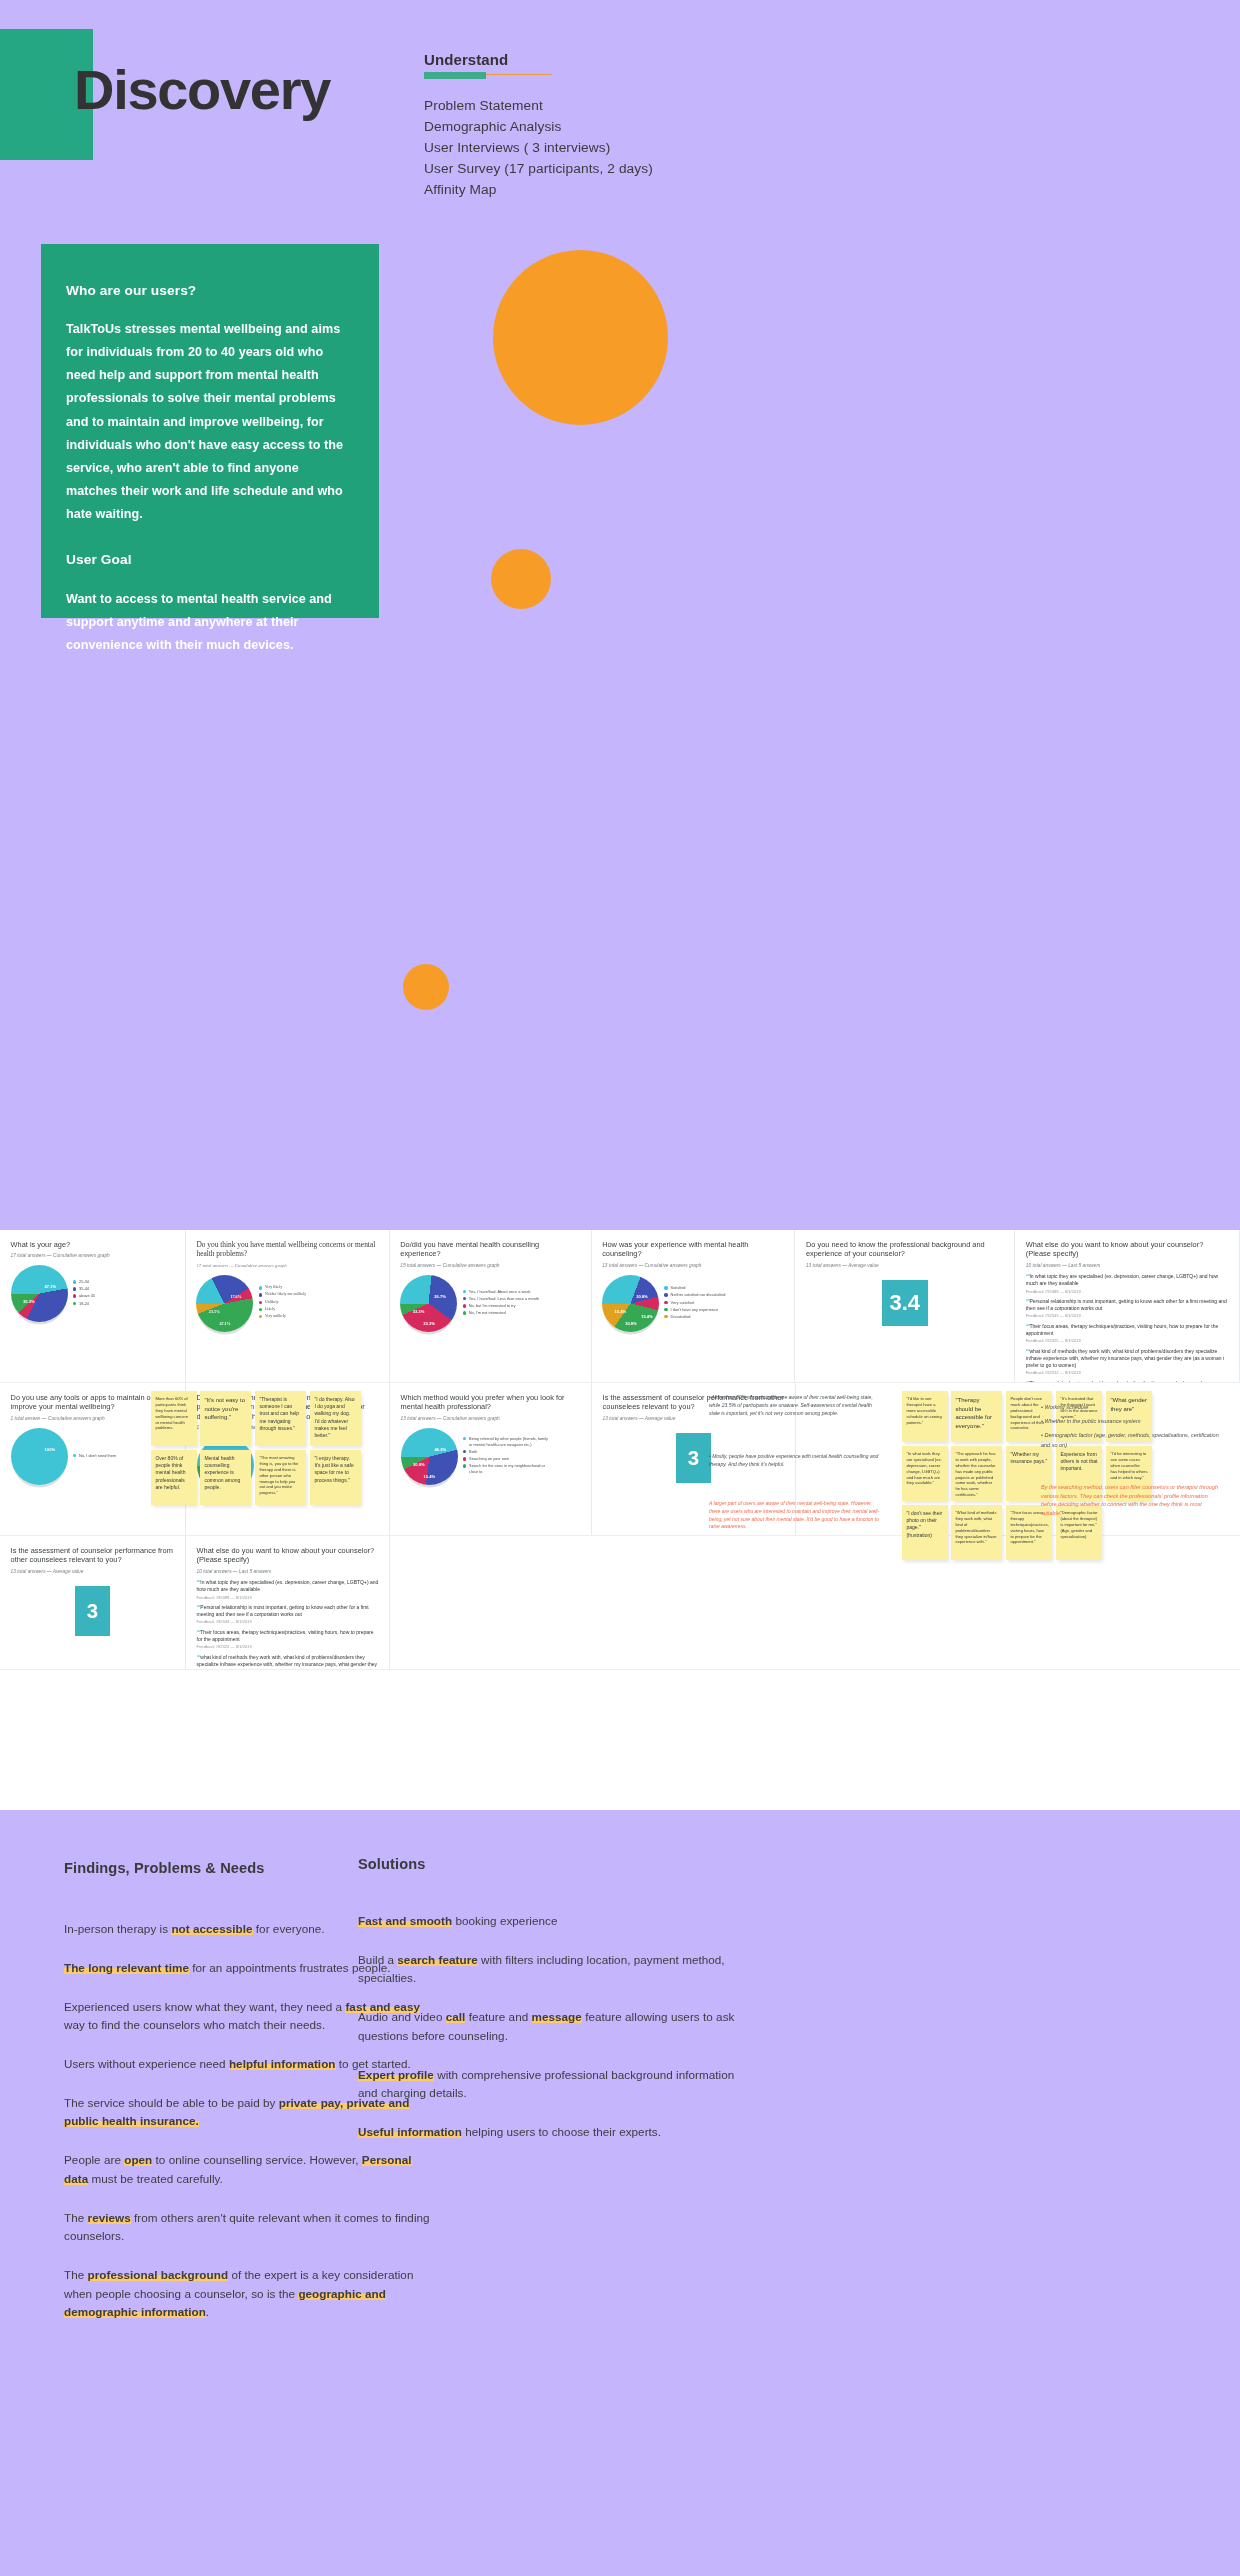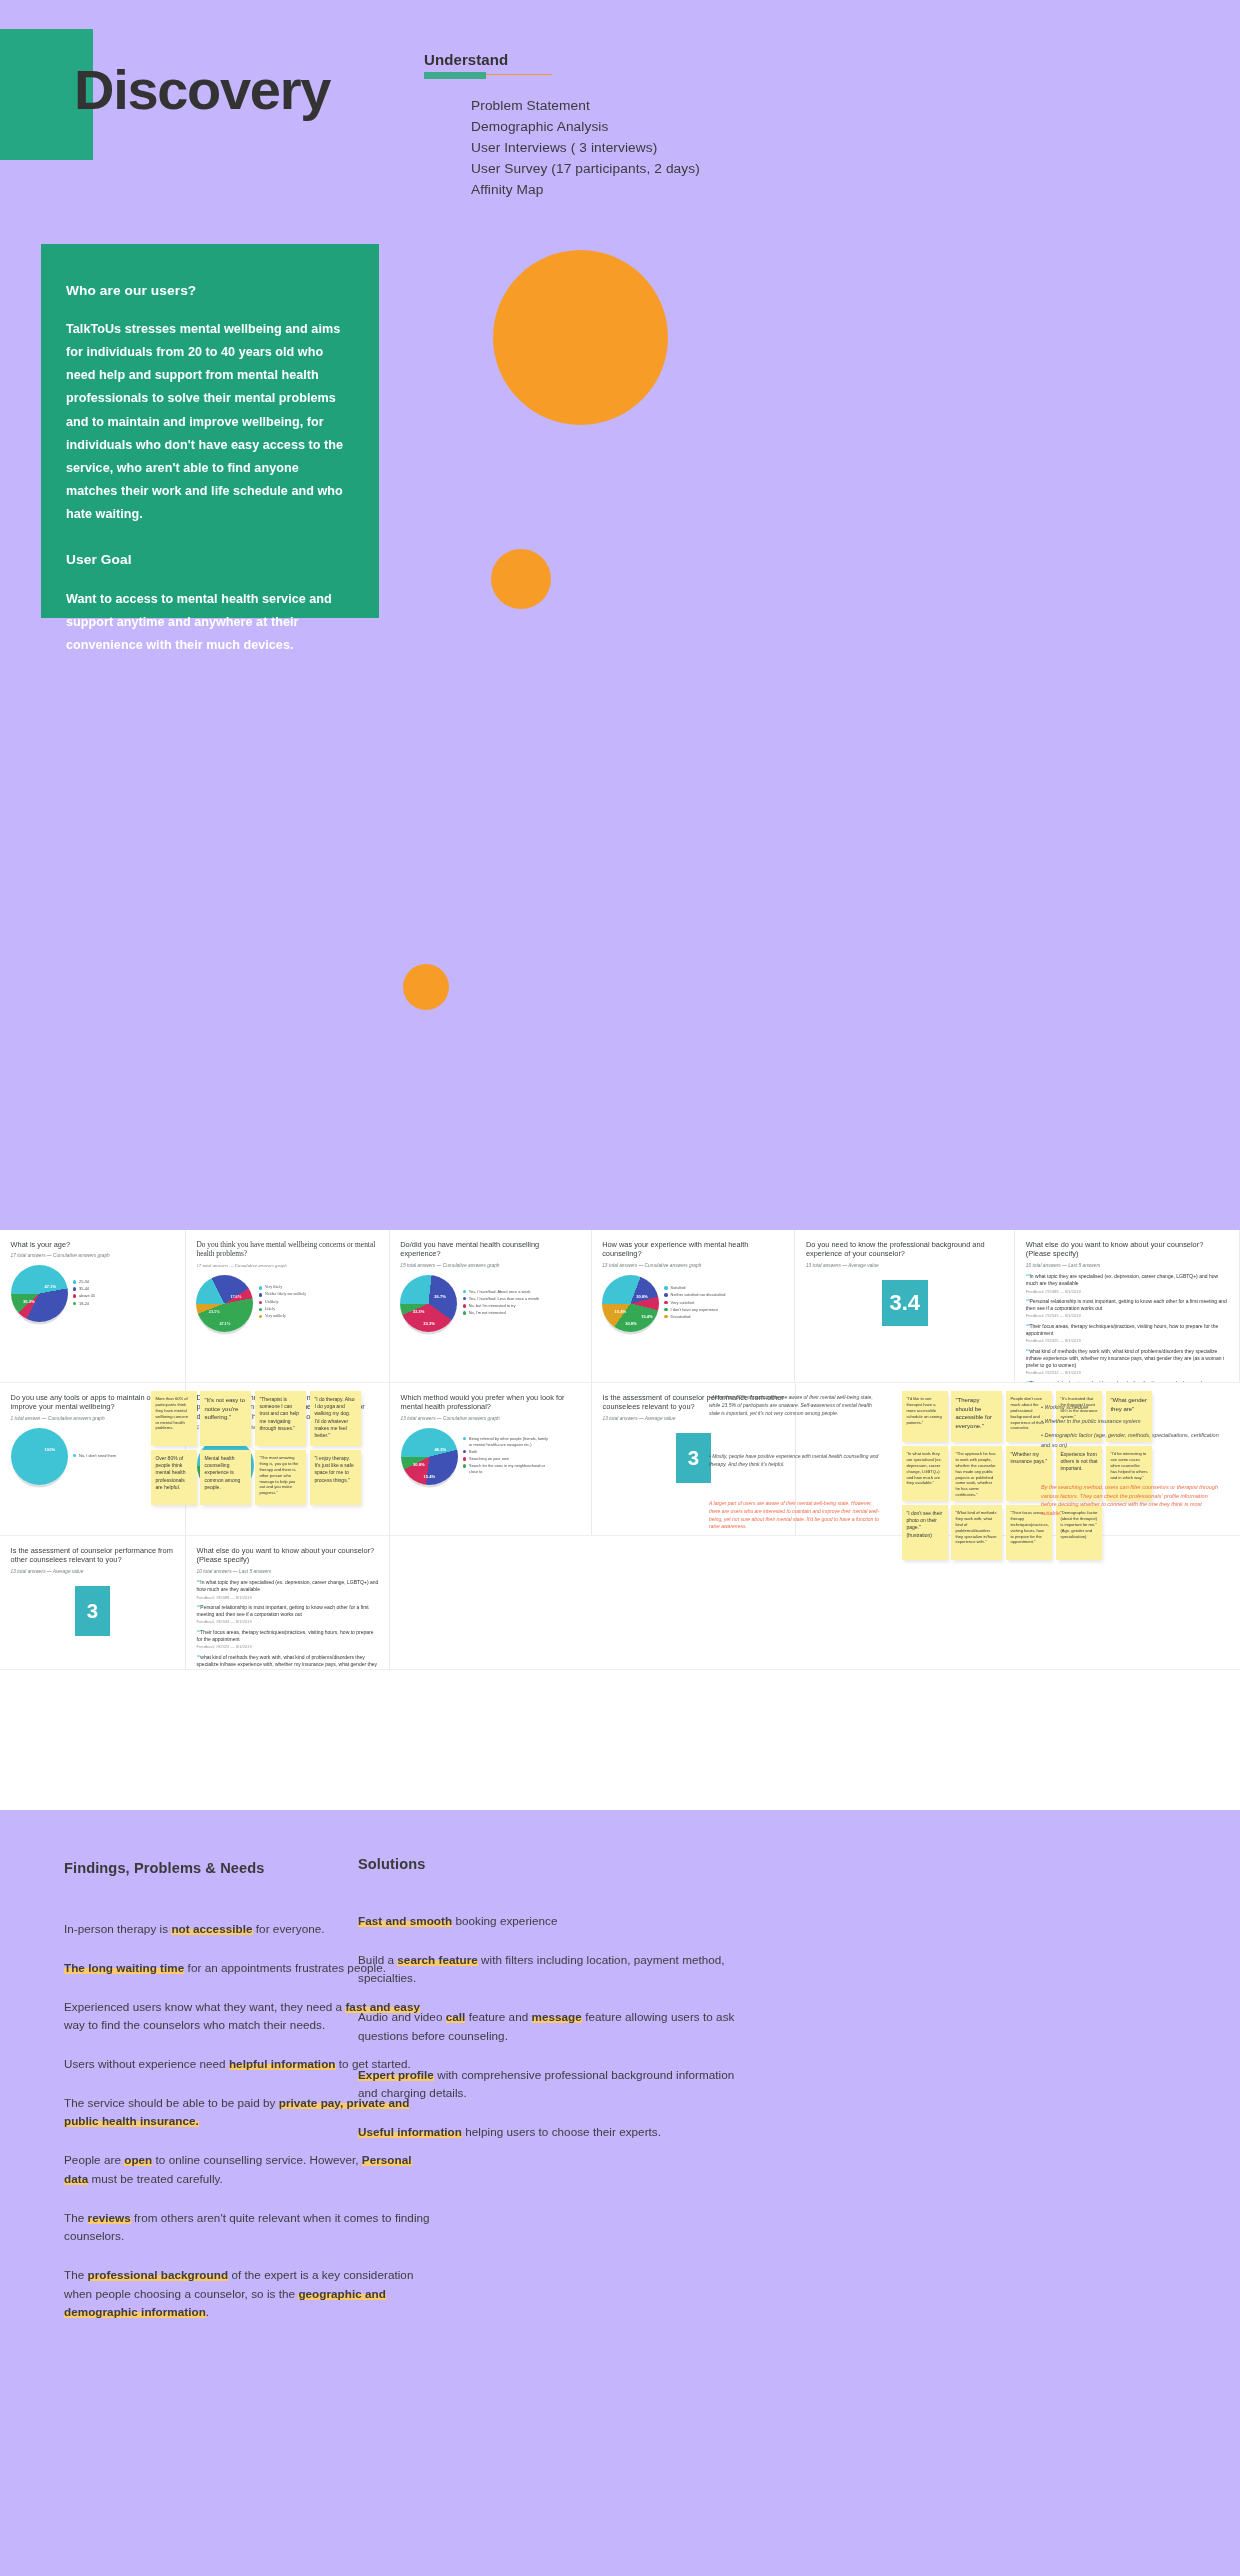--- a/index.html
+++ b/index.html
@@ -29,21 +29,21 @@
     font-size: 15px; font-weight: bold; color: #333333; letter-spacing: 0.1px;
     padding-bottom: 4.4px;
   }
   .understand-rules { position: relative; height: 6.2px; margin-bottom: 17.7px; }
   .rule-orange {
     position: absolute; left: 0; top: 1.8px; width: 128px; height: 1.2px; background: #eb9b34;
   }
   .rule-green {
     position: absolute; left: 0; top: 0px; width: 62px; height: 6.2px; background: #3faa8c;
   }
-  .understand-list { list-style: none; margin-left: 47px; }
+  .understand-list { list-style: none; }
   .understand-list li {
     font-size: 13.7px; line-height: 1.52; color: #3b3b3b; letter-spacing: 0.1px;
   }
 
   
   .green-panel {
     position: absolute; left: 41px; top: 244px;
     width: 338px; height: 374px;
     background: #21a179; color: #ffffff;
     padding: 39px 32px 0 25px;
@@ -487,21 +487,21 @@
       <li>Whether in the public insurance system</li>
       <li>Demographic factor (age, gender, methods, specialisations, certification and so on)</li>
     </ul>
     <div class="insight red" style="left:1041px; top:253px; width:177px; font-size:5.5px;">By the searching method, users can filter counselors or therapist through various factors. They can check the professionals' profile information before deciding whether to connect with the one they think is most suitable.</div>
   </div>
 
   <div class="sec-findings">
     <div class="sec-h">Findings, Problems &amp; Needs</div>
     <div class="body-list" id="findings-list">
         <div class="body-p">In-person therapy is <span class="hl">not accessible</span> for everyone.</div>
-        <div class="body-p"><span class="hl">The long waiting time</span> for an appointments frustrates people.</div>
+        <div class="body-p"><span class="hl">The long relevant time</span> for an appointments frustrates people.</div>
         <div class="body-p">Experienced users know what they want, they need a <span class="hl">fast and easy</span> way to find the counselors who match their needs.</div>
         <div class="body-p">Users without experience need <span class="hl">helpful information</span> to get started.</div>
         <div class="body-p">The service should be able to be paid by <span class="hl">private pay, private and public health insurance.</span></div>
         <div class="body-p">People are <span class="hl">open</span> to online counselling service. However, <span class="hl">Personal data</span> must be treated carefully.</div>
         <div class="body-p">The <span class="hl">reviews</span> from others aren't quite relevant when it comes to finding counselors.</div>
         <div class="body-p">The <span class="hl">professional background</span> of the expert is a key consideration when people choosing a counselor, so is the <span class="hl">geographic and demographic information</span>.</div>
       </div>
   </div>
 
   <div class="circle-solutions"></div>

